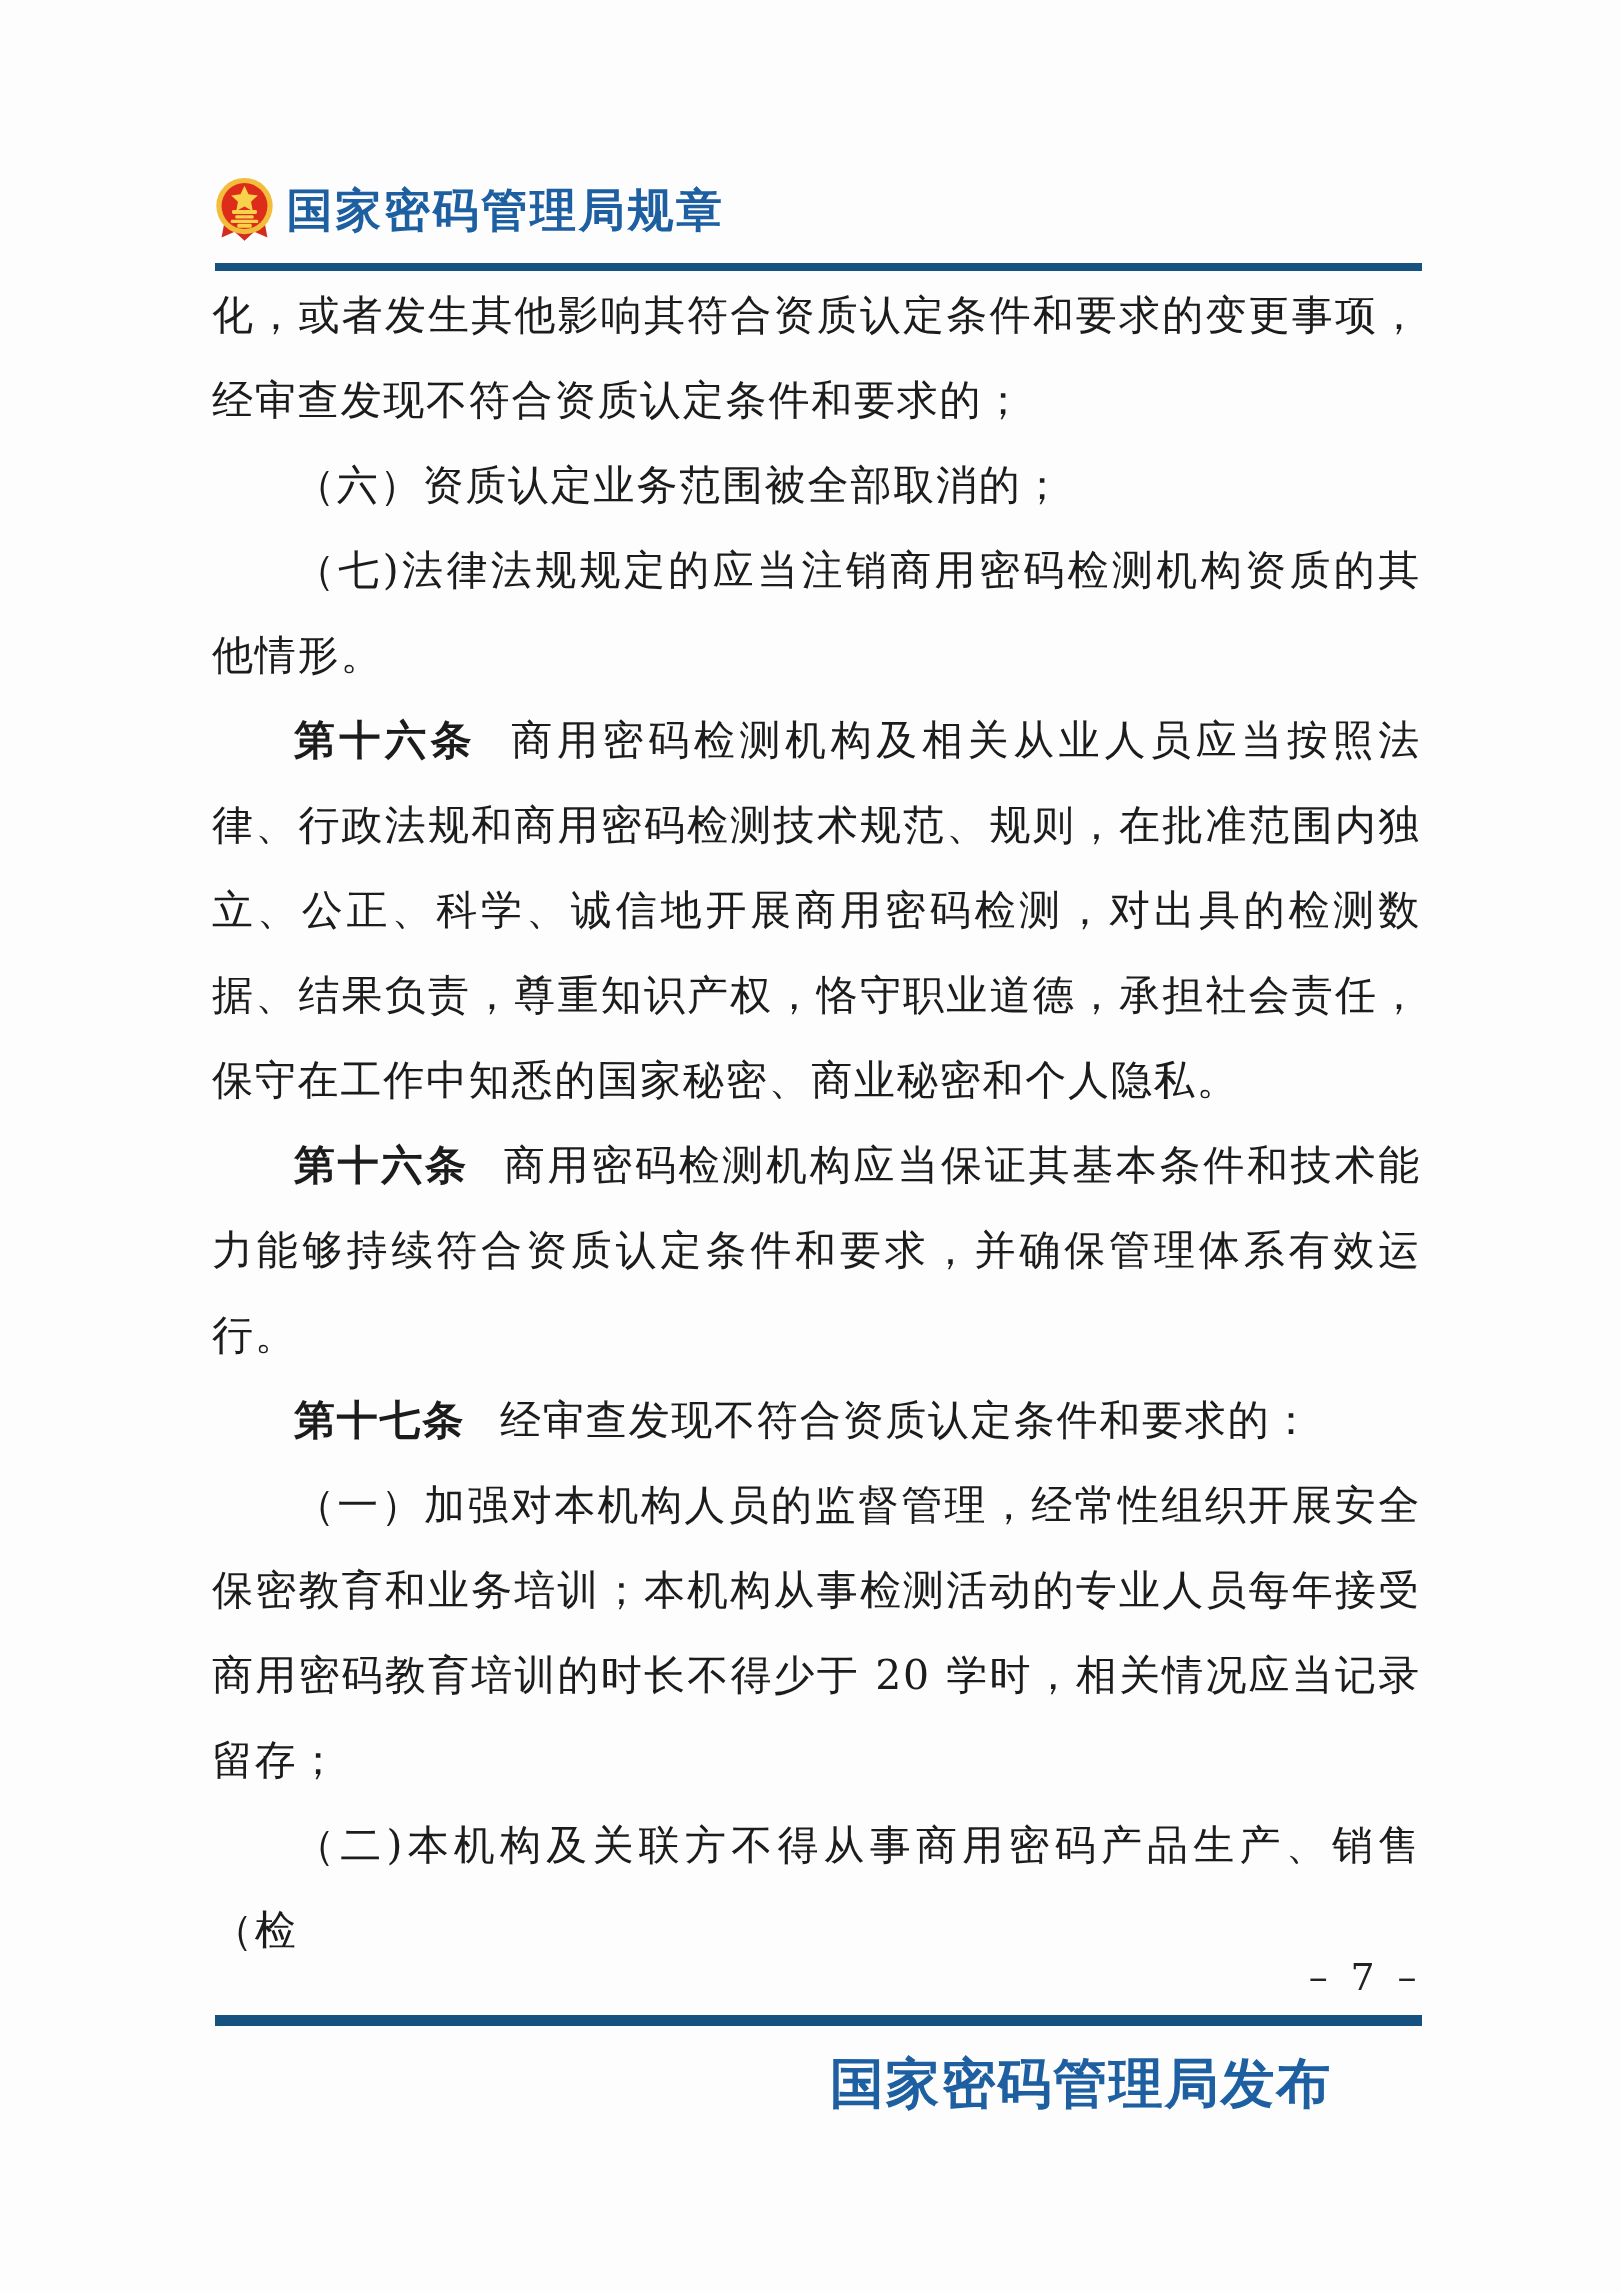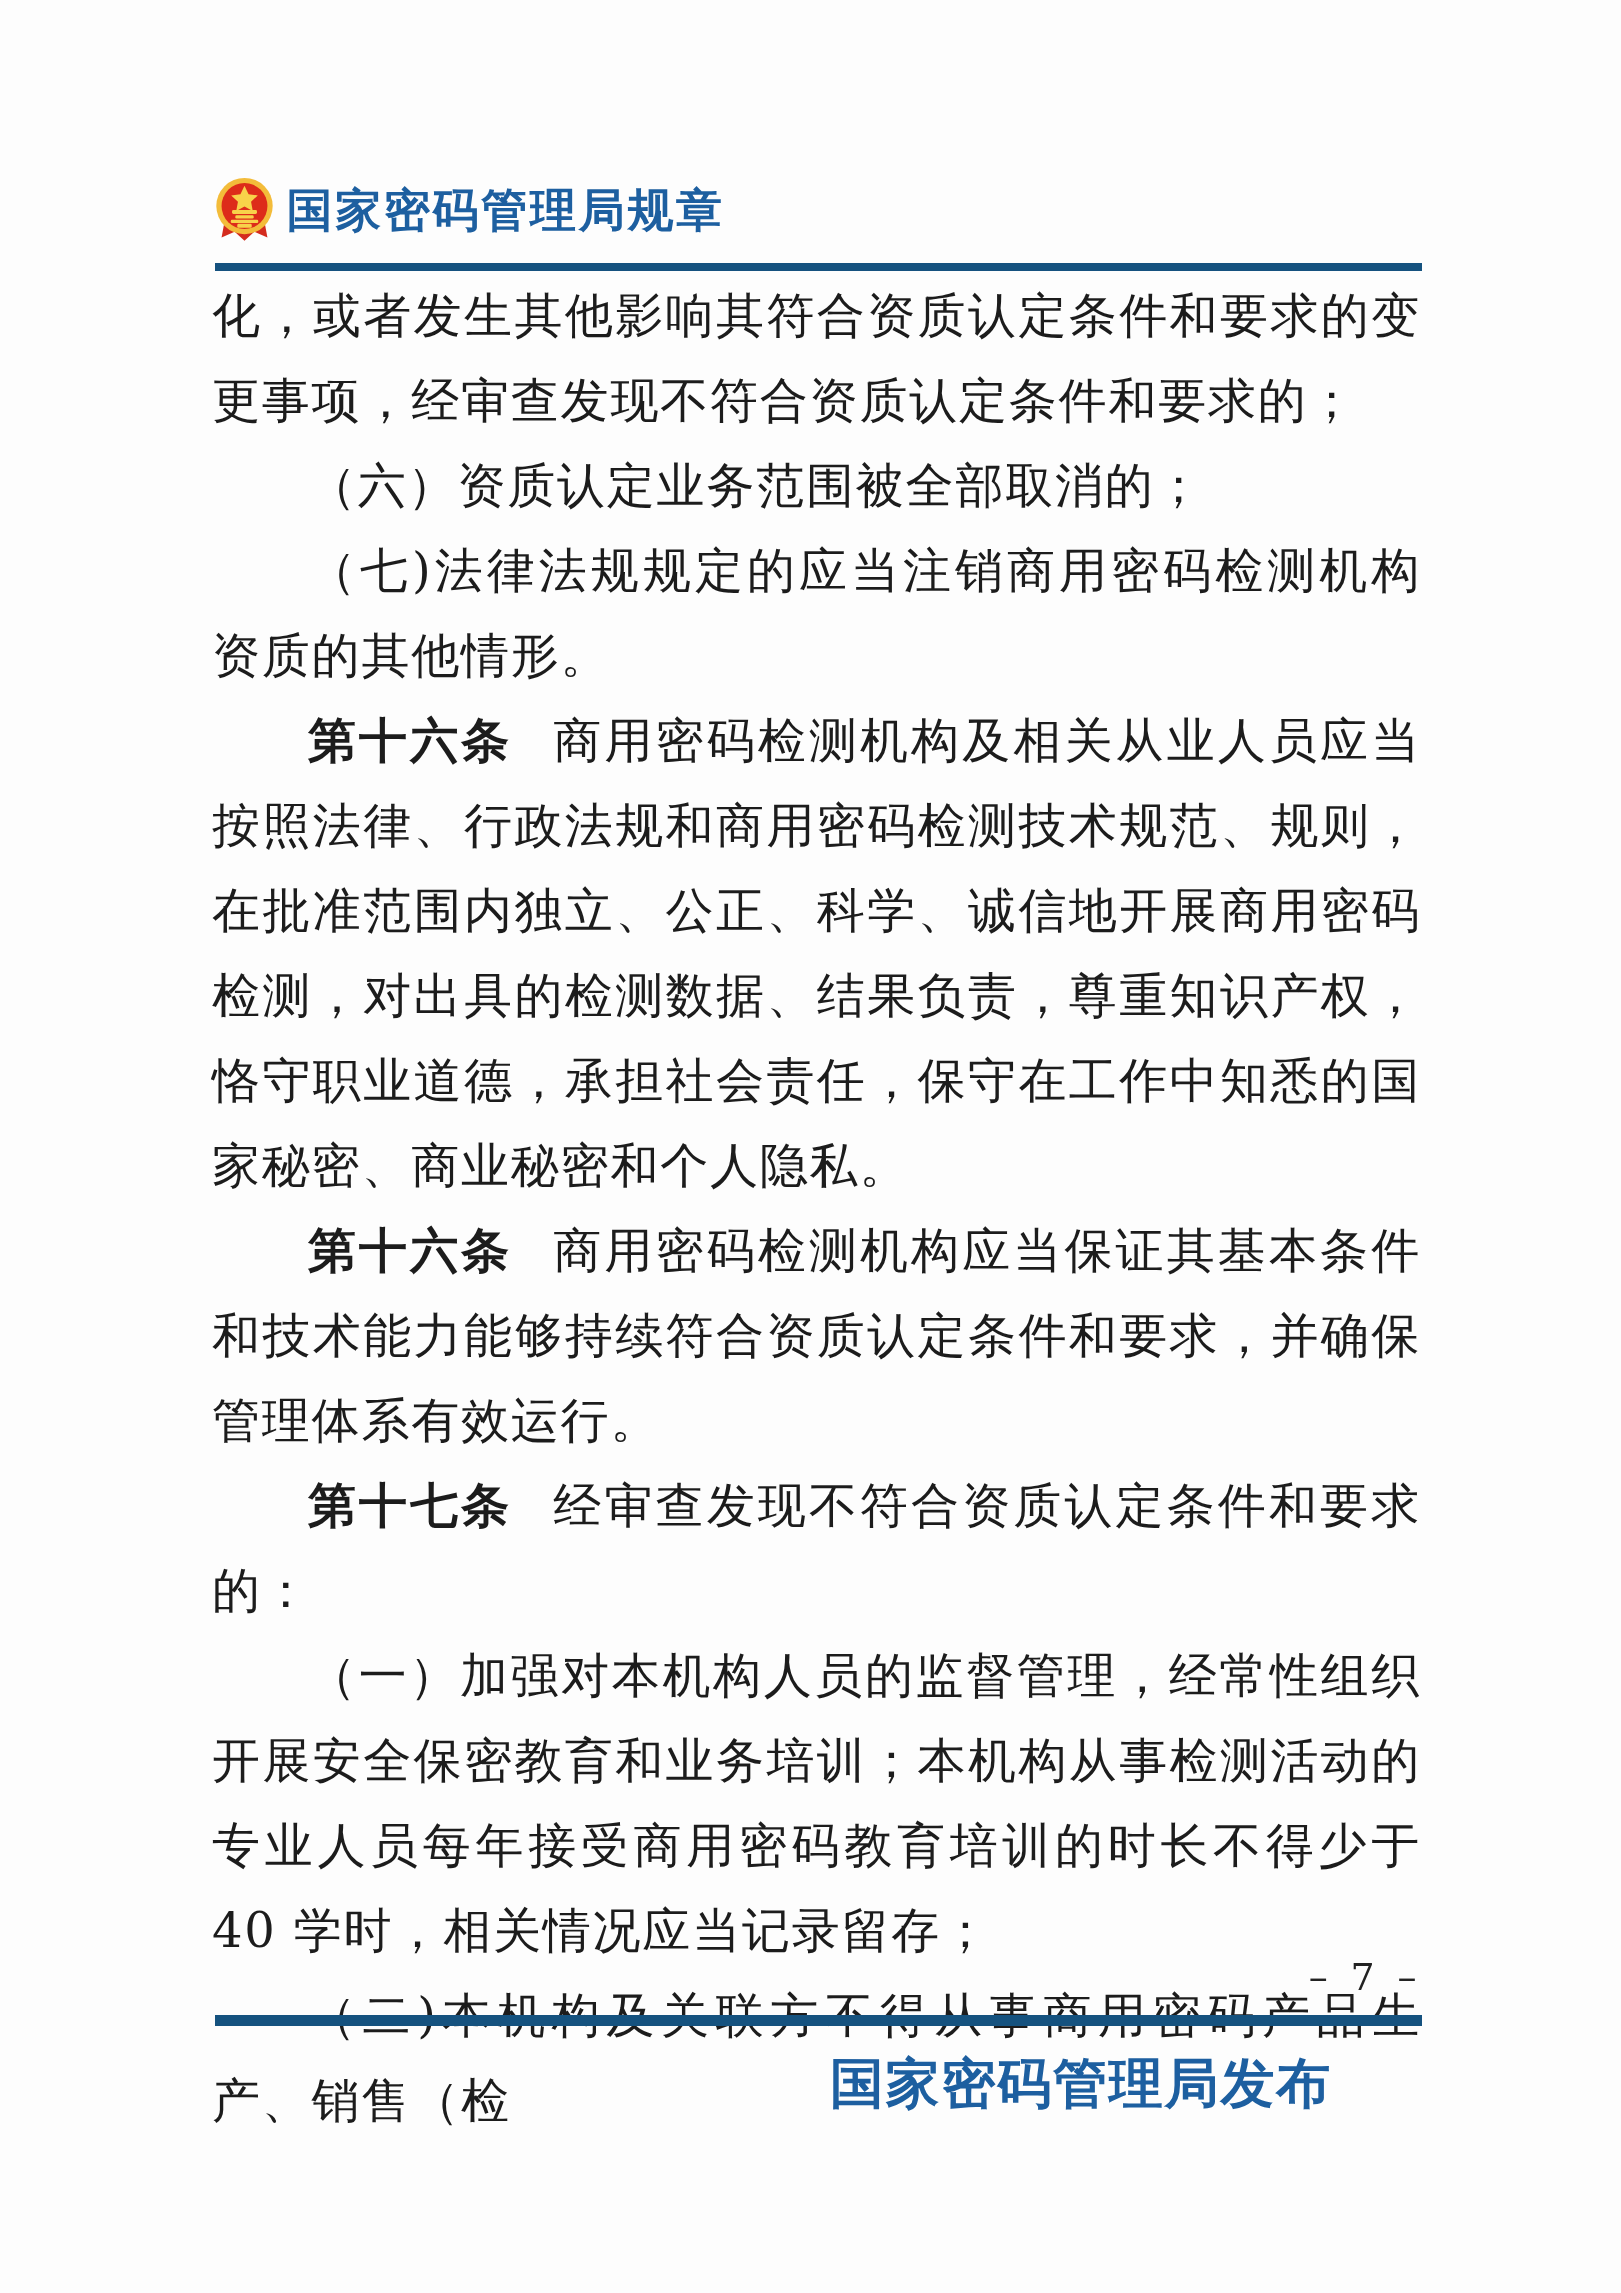--- a/index.html
+++ b/index.html
@@ -22,21 +22,21 @@
   }
   .header-rule{
     position:absolute;left:215px;top:263px;width:1207px;height:8px;
     background:#15527f;
   }
   
   .doc-body{
     position:absolute;left:212px;top:273px;width:1209px;
   }
   .para{
-    margin:0;font-size:48px;line-height:85px;letter-spacing:1.8px;
+    margin:0;font-size:41px;line-height:85px;letter-spacing:1.8px;
     text-align:justify;text-align-last:left;
     font-family:"DejaVu Serif","Liberation Serif",serif;color:#1c1c1c;
   }
   .para.indent{text-indent:2em;}
   .article-head{font-weight:bold;margin-right:0.85em;}
   
   .page-number{
     position:absolute;left:215px;top:1954px;width:1207px;height:47px;
     text-align:right;font-size:38px;letter-spacing:5.4px;color:#222;
     font-family:"DejaVu Serif","Liberation Serif",serif;line-height:47px;
@@ -74,21 +74,21 @@
 
   <div class="header-rule"></div>
 
   <div class="doc-body">
       <p class="para"><span>化，或者发生其他影响其符合资质认定条件和要求的变更事项，经审查发现不符合资质认定条件和要求的；</span></p>
       <p class="para indent"><span>（六）资质认定业务范围被全部取消的；</span></p>
       <p class="para indent"><span>（七)法律法规规定的应当注销商用密码检测机构资质的其他情形。</span></p>
       <p class="para indent"><b class="article-head">第十六条</b><span>商用密码检测机构及相关从业人员应当按照法律、行政法规和商用密码检测技术规范、规则，在批准范围内独立、公正、科学、诚信地开展商用密码检测，对出具的检测数据、结果负责，尊重知识产权，恪守职业道德，承担社会责任，保守在工作中知悉的国家秘密、商业秘密和个人隐私。</span></p>
       <p class="para indent"><b class="article-head">第十六条</b><span>商用密码检测机构应当保证其基本条件和技术能力能够持续符合资质认定条件和要求，并确保管理体系有效运行。</span></p>
       <p class="para indent"><b class="article-head">第十七条</b><span>经审查发现不符合资质认定条件和要求的：</span></p>
-      <p class="para indent"><span>（一）加强对本机构人员的监督管理，经常性组织开展安全保密教育和业务培训；本机构从事检测活动的专业人员每年接受商用密码教育培训的时长不得少于 40 学时，相关情况应当记录留存；</span></p>
+      <p class="para indent"><span>（一）加强对本机构人员的监督管理，经常性组织开展安全保密教育和业务培训；本机构从事检测活动的专业人员每年接受商用密码教育培训的时长不得少于 20 学时，相关情况应当记录留存；</span></p>
       <p class="para indent"><span>（二)本机构及关联方不得从事商用密码产品生产、销售（检</span></p>
     </div>
 
   <div class="page-number">– 7 –</div>
 
   <div class="footer-rule"></div>
 
   <div class="publisher">国家密码管理局发布</div>
 
 </div>

